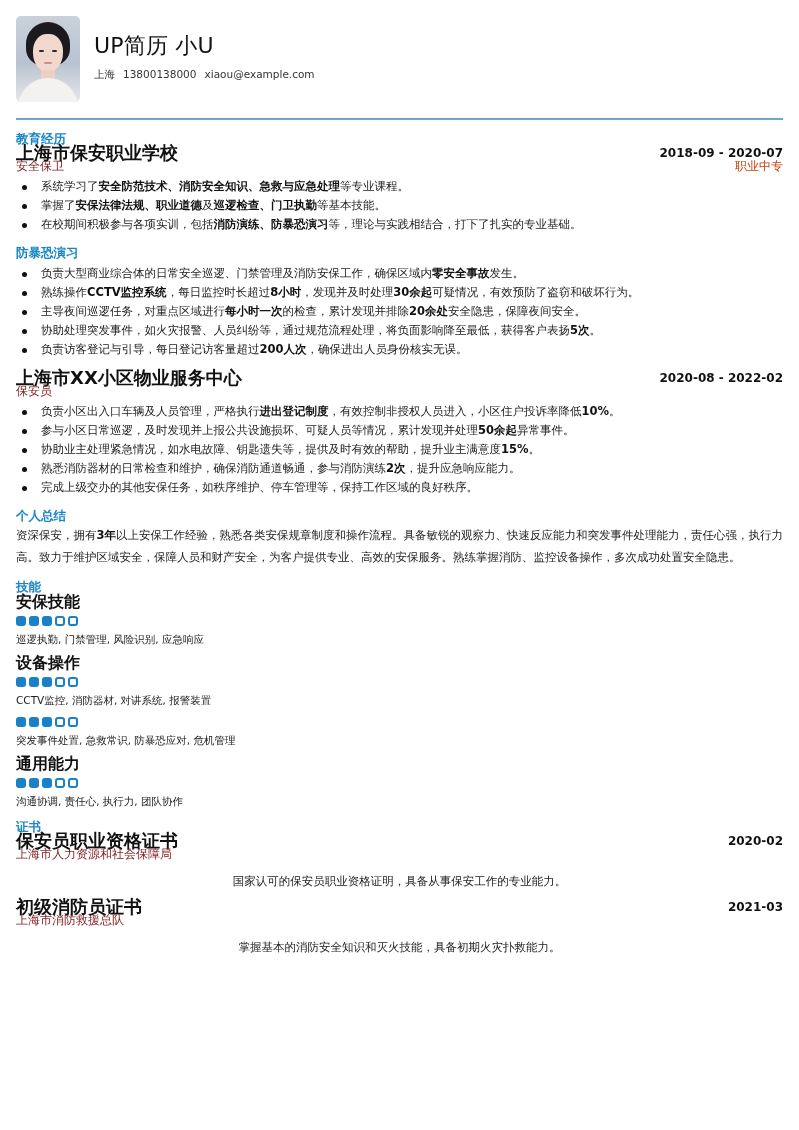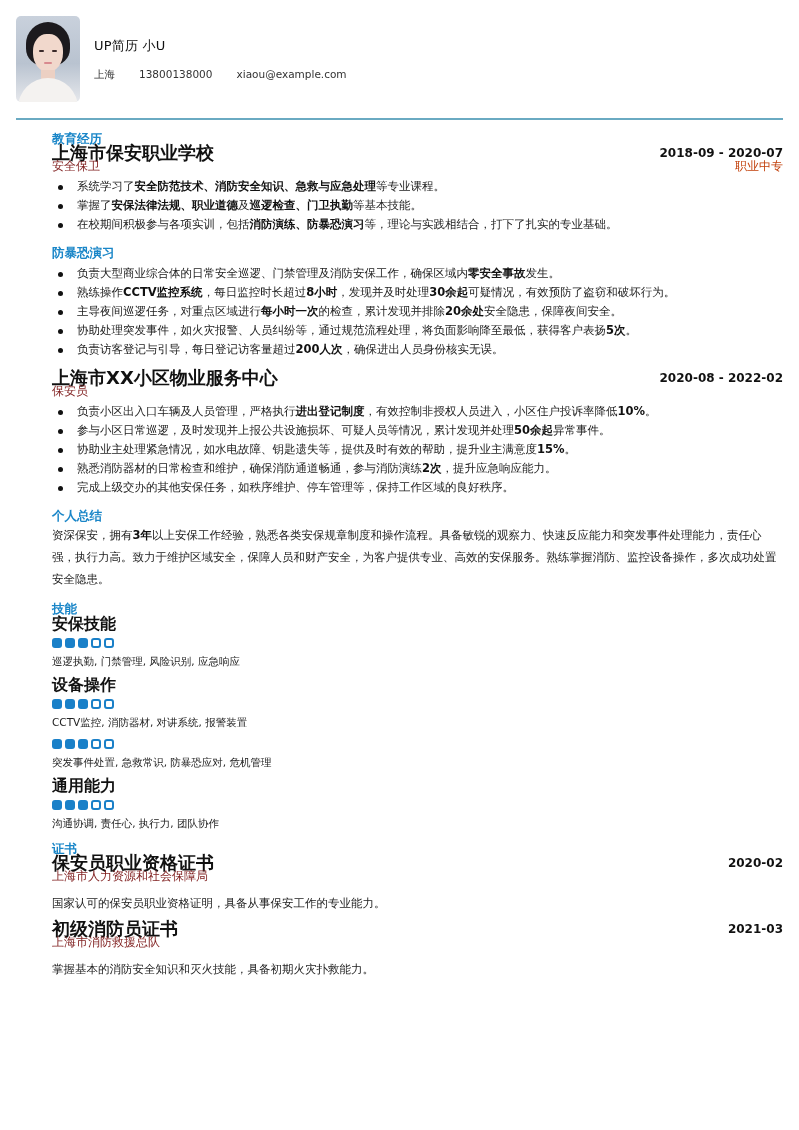--- a/index.html
+++ b/index.html
@@ -20,28 +20,28 @@
     background: linear-gradient(180deg, #c9d1dc 0%, #b9c3d0 55%, #e6e8ec 100%);
     position: relative; flex: none;
   }
   .photo .hair { position: absolute; left: 10px; top: 6px; width: 44px; height: 44px; border-radius: 50% 50% 40% 40%; background: #1c1a1e; }
   .photo .face { position: absolute; left: 17px; top: 18px; width: 30px; height: 38px; border-radius: 45% 45% 50% 50%; background: #f1d8cc; }
   .photo .eye { position: absolute; top: 34px; width: 5px; height: 2px; background: #3a2a2a; border-radius: 2px; }
   .photo .mouth { position: absolute; left: 28px; top: 46px; width: 8px; height: 2px; background: #d88a8f; border-radius: 2px; }
   .photo .neck { position: absolute; left: 25px; top: 54px; width: 14px; height: 10px; background: #ecd0c3; }
   .photo .body { position: absolute; left: 2px; top: 62px; width: 60px; height: 30px; border-radius: 30px 30px 0 0; background: #f4f2f0; }
   .head-info { margin-left: 14px; margin-top: -2px; }
-  .name { font-size: 13px; font-weight: 500; color: #111; letter-spacing: 0.2px; line-height: 24px; }
-  .contact { margin-top: 10px; font-size: 10.5px; color: #333; display: flex; gap: 24px; }
+  .name { font-size: 22px; font-weight: 500; color: #111; letter-spacing: 0.2px; line-height: 24px; }
+  .contact { margin-top: 10px; font-size: 10.5px; color: #333; display: flex; gap: 8px; }
 
   .divider { height: 2px; background: #6aaac2; margin-top: 16px; width: 767px; }
 
   
   .section-title { color: #1a86c8; font-size: 12.5px; font-weight: bold; line-height: 14px; }
-  .sec { margin-top: 12px; margin-left: 36px; }
+  .sec { margin-top: 12px; }
   .entry-head { display: flex; justify-content: space-between; align-items: flex-start; }
   .entry-name { font-weight: bold; font-size: 18px; line-height: 14px; color: #111; }
   .entry-sub { font-size: 12px; line-height: 13px; color: #7f1d1d; }
   .entry-date { font-weight: bold; font-size: 12px; line-height: 14px; color: #111; text-align: right; }
   .entry-deg { font-size: 12px; line-height: 13px; text-align: right; color: #c2410c; }
 
   ul.bullets { list-style: none; margin-top: 4px; }
   ul.bullets li { position: relative; padding-left: 25px; font-size: 11.5px; line-height: 19px; color: #222; white-space: nowrap; }
   ul.bullets li::before { content: ""; position: absolute; left: 6px; top: 8px; width: 5px; height: 5px; border-radius: 50%; background: #111; }
   b { font-weight: bold; color: #111; }
@@ -54,21 +54,21 @@
   .skill { margin-top: 0; }
   .skill + .skill { margin-top: 10px; }
   .skill-name { font-weight: bold; font-size: 16px; line-height: 14px; color: #111; margin-top: 1px; }
   .dots { display: flex; gap: 3px; margin-top: 7px; height: 10px; }
   .dot { width: 10px; height: 10px; border-radius: 3px; }
   .dot.on { background: #1a80c8; }
   .dot.off { background: #fff; border: 2px solid #1a80c8; }
   .skill-tags { font-size: 10.5px; line-height: 13px; color: #222; margin-top: 7px; }
 
   .cert + .cert { margin-top: 12px; }
-  .cert-desc { font-size: 11.5px; line-height: 14px; color: #222; margin-top: 13px; }
+  .cert-desc { font-size: 11.5px; line-height: 14px; color: #222; margin-top: 13px; text-align: center; }
 </style>
 </head>
 <body>
 
 <div class="page">
 
   <div class="header">
     <div class="photo">
       <div class="hair"></div>
       <div class="face"></div>

